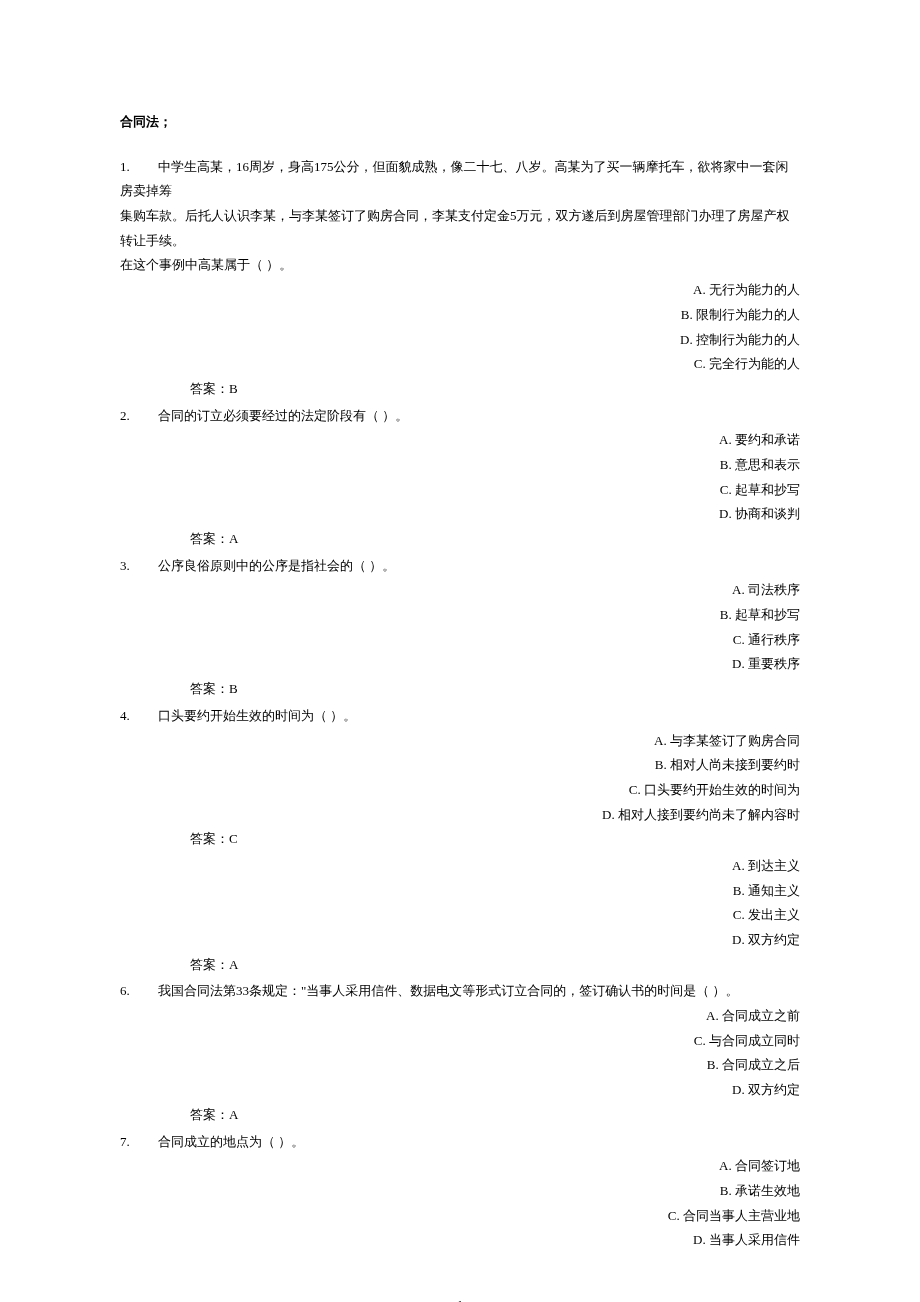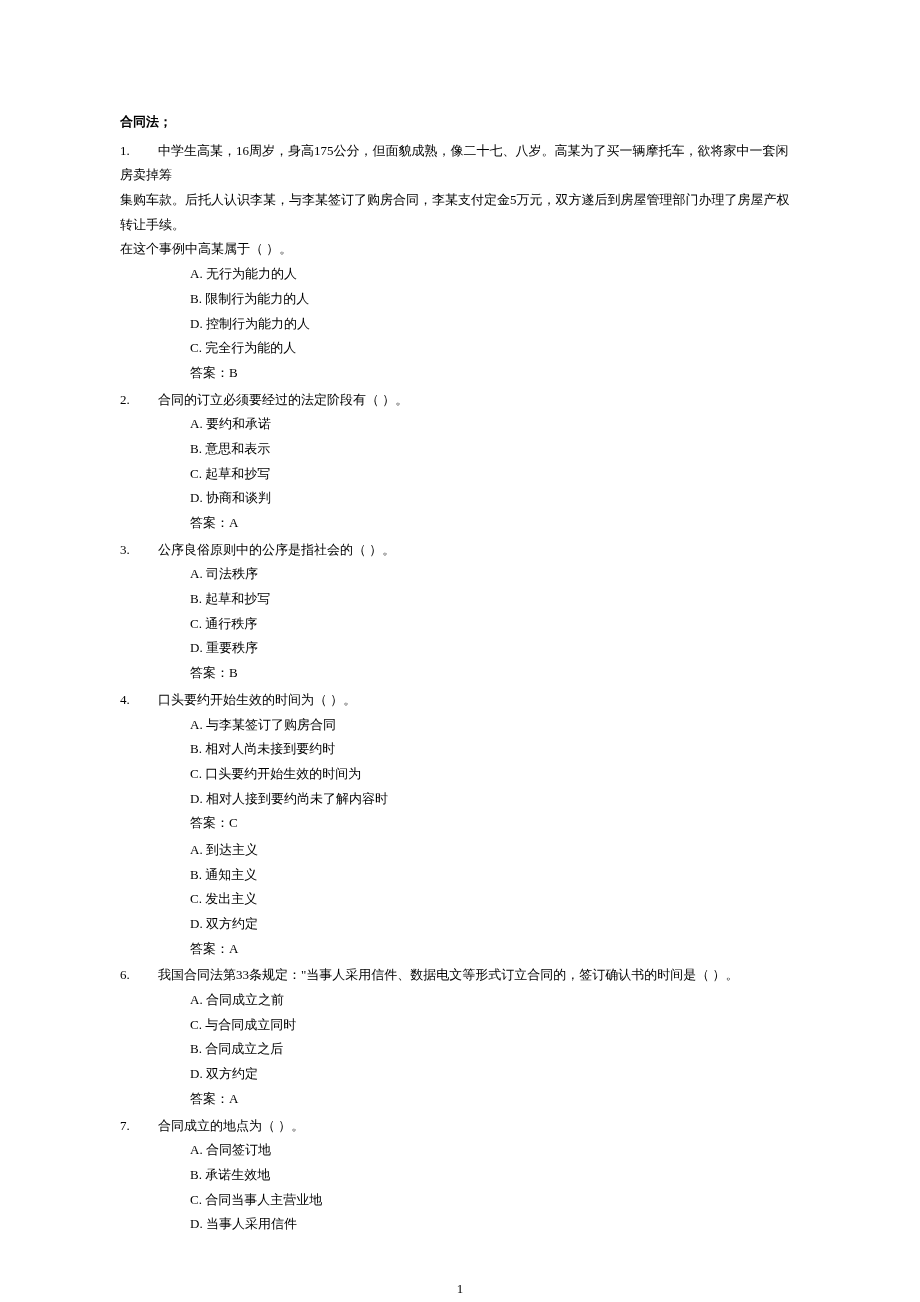--- a/index.html
+++ b/index.html
@@ -11,39 +11,40 @@
       font-family: "SimSun", "宋体", serif;
       font-size: 13px;
       line-height: 1.9;
       color: #000;
       background: #fff;
       width: 920px;
       padding: 110px 120px 40px 120px;
     }
     .title {
       font-weight: bold;
-      margin-bottom: 4px;
+      margin-bottom: 20px;
       font-family: Liberation Serif, serif;
     }
     .question {
       margin-bottom: 2px;
     }
     .q-num {
       display: inline-block;
       width: 38px;
       vertical-align: top;
     }
     .q-stem {
       display: inline;
     }
     .q-cont {
       padding-left: 0;
     }
     .options {
       padding-left: 70px;
+      text-align: right;
     }
     .option {
       display: block;
     }
     .answer {
       padding-left: 70px;
     }
     .page-num {
       text-align: center;
       margin-top: 40px;

